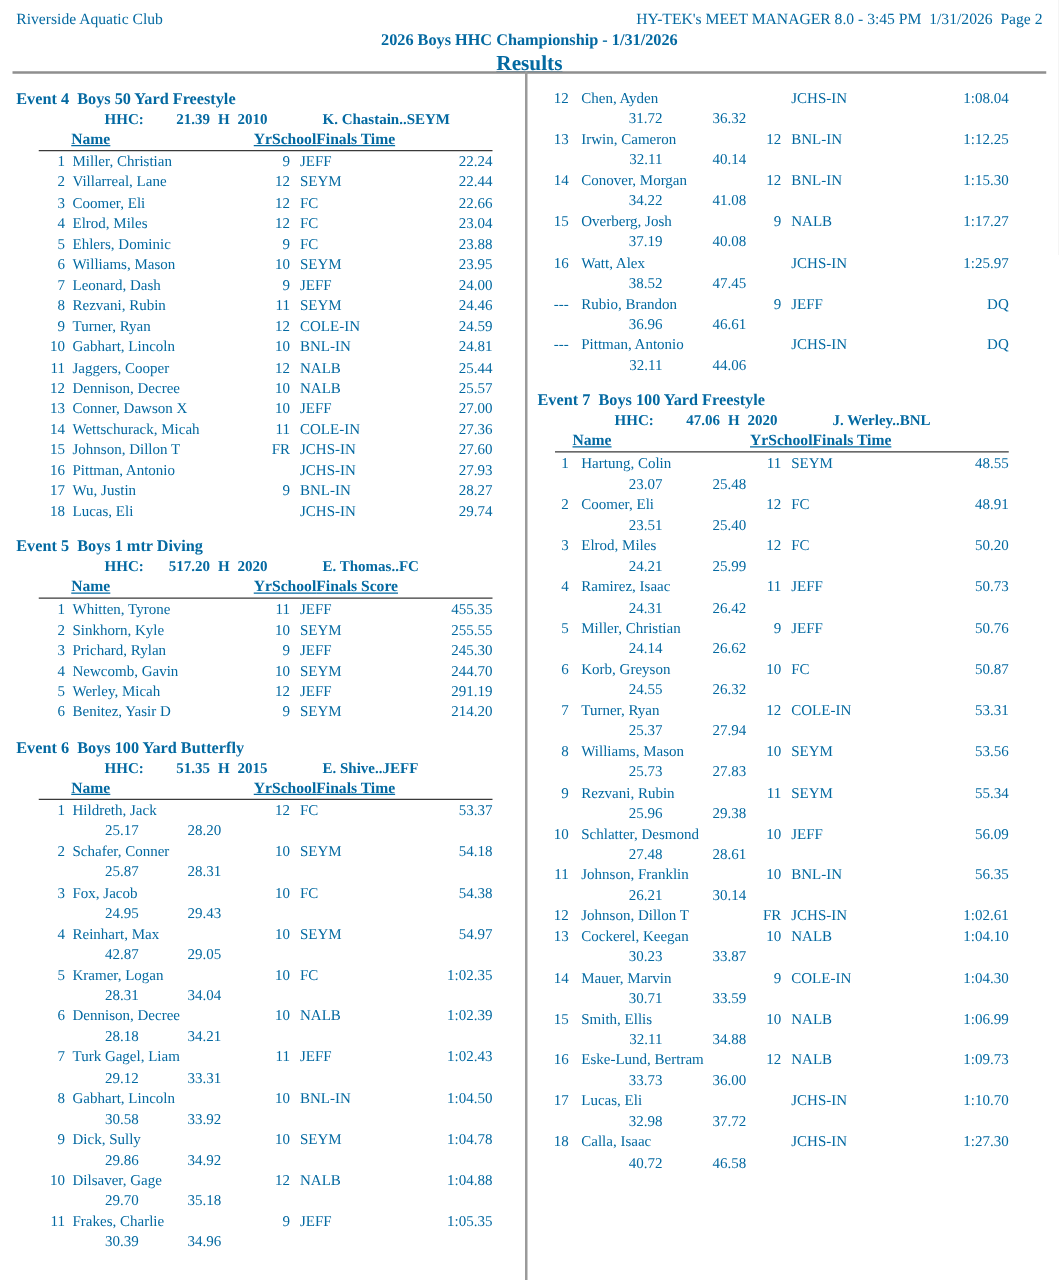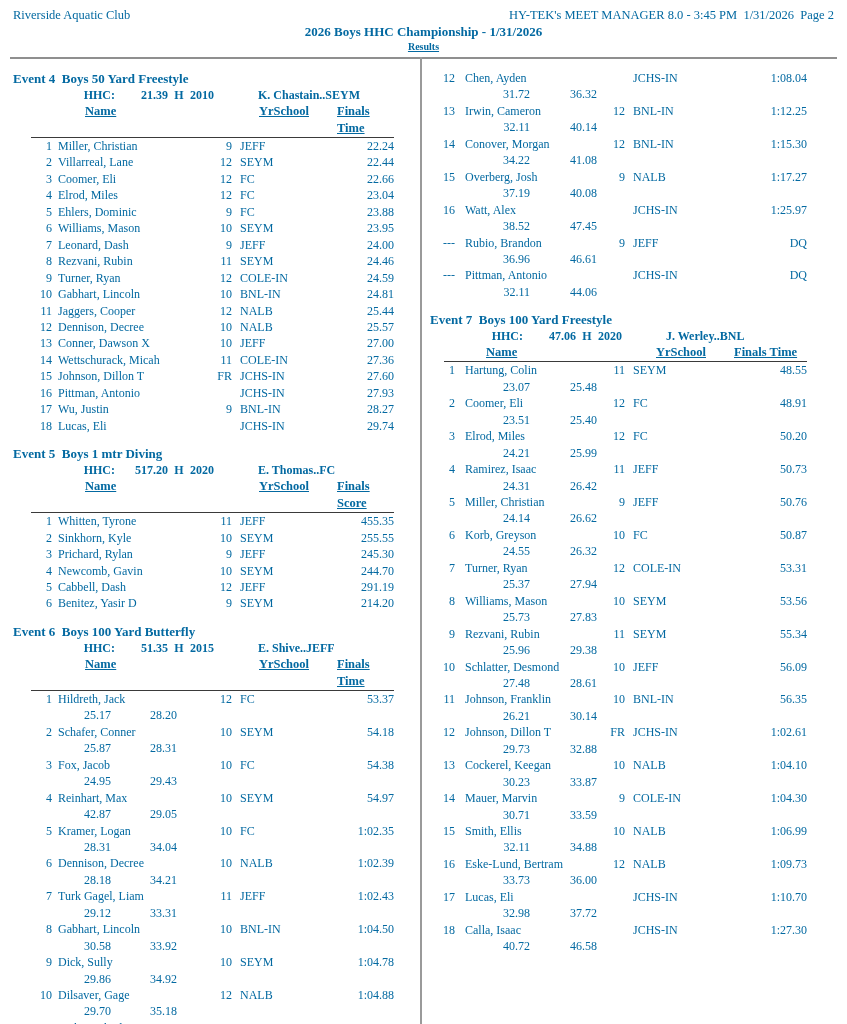--- a/index.html
+++ b/index.html
@@ -1,38 +1,38 @@
 <!DOCTYPE html>
 <html><head>
 <meta charset="utf-8">
 <style>
   html,body{margin:0;padding:0;background:#e8e8e8;}
   .page{position:relative;width:847px;height:1024px;background:#ffffff;margin:0 auto;
         font-family:"Liberation Serif","DejaVu Serif",serif;color:#0369a1;overflow:hidden;}
   .club{position:absolute;left:13px;top:8px;font-size:12.5px;white-space:pre;}
   .generator{position:absolute;right:13px;top:8px;font-size:12.5px;white-space:pre;}
   .meet-title{position:absolute;left:0;top:24px;width:100%;text-align:center;font-weight:bold;font-size:13px;}
-  .results-heading{position:absolute;left:0;top:41px;width:100%;text-align:center;font-weight:bold;font-size:10px;}
+  .results-heading{position:absolute;left:0;top:41px;width:100%;text-align:center;font-weight:bold;font-size:17px;}
   .results-heading span{text-decoration:underline;}
   .top-rule{position:absolute;left:10px;right:10px;top:57px;height:2px;background:#8f8f8f;}
   .divider{position:absolute;left:420px;top:57px;bottom:0;width:2px;background:#9a9a9a;}
   .col{position:absolute;top:58px;font-size:12px;line-height:16.45px;}
   .col-left{left:13px;width:381px;}
   .col-right{left:430px;width:377px;}
   .event{margin-top:11px;}
   .col .event:first-child{margin-top:12px;}
   .event.continuation{margin-top:6px;}
   .event-title{font-weight:bold;font-size:13px;line-height:17px;white-space:pre;}
   .record-line{display:grid;font-weight:bold;line-height:16px;}
   .col-left .record-line{grid-template-columns:102px 53px 22px 68px 1fr;}
   .col-right .record-line{grid-template-columns:93px 53px 22px 68px 1fr;}
   .record-line .lab,.record-line .mark{text-align:right;}
   .record-line .flag{text-align:center;}
   .cols-header{display:grid;font-weight:bold;font-size:12.5px;line-height:17px;
-               border-bottom:1.5px solid #3a3a3a;gap:28px;}
+               border-bottom:1.5px solid #3a3a3a;}
   .col-left .cols-header{margin-left:18px;grid-template-columns:26px 146px max-content 1fr;}
   .col-right .cols-header{margin-left:14px;grid-template-columns:14px 142px max-content 1fr;}
   .cols-header .h{text-decoration:underline;}
   .cols-header .h-result{text-align:left;}
   .row{display:grid;}
   .col-left .row{grid-template-columns:39px 6px 1fr 30px 8px 90px 64px;}
   .col-right .row{grid-template-columns:25px 10px 1fr 28px 8px 92px 82px;}
   .row .place{text-align:right;}
   .row .yr{text-align:right;}
   .row .result{text-align:right;}
@@ -283,21 +283,21 @@
     <span></span>
     <span class="name">Newcomb, Gavin</span>
     <span class="yr">10</span>
     <span></span>
     <span class="school">SEYM</span>
     <span class="result">244.70</span>
   </div>
         <div class="row">
     <span class="place">5</span>
     <span></span>
-    <span class="name">Cabbell, Dash</span>
+    <span class="name">Werley, Micah</span>
     <span class="yr">12</span>
     <span></span>
     <span class="school">JEFF</span>
     <span class="result">291.19</span>
   </div>
         <div class="row">
     <span class="place">6</span>
     <span></span>
     <span class="name">Benitez, Yasir D</span>
     <span class="yr">9</span>
@@ -724,24 +724,20 @@
   </div>
         <div class="row">
     <span class="place">12</span>
     <span></span>
     <span class="name">Johnson, Dillon T</span>
     <span class="yr">FR</span>
     <span></span>
     <span class="school">JCHS-IN</span>
     <span class="result">1:02.61</span>
   </div>
-        <div class="splits">
-    <span>29.73</span>
-    <span>32.88</span>
-  </div>
         <div class="row">
     <span class="place">13</span>
     <span></span>
     <span class="name">Cockerel, Keegan</span>
     <span class="yr">10</span>
     <span></span>
     <span class="school">NALB</span>
     <span class="result">1:04.10</span>
   </div>
         <div class="splits">

